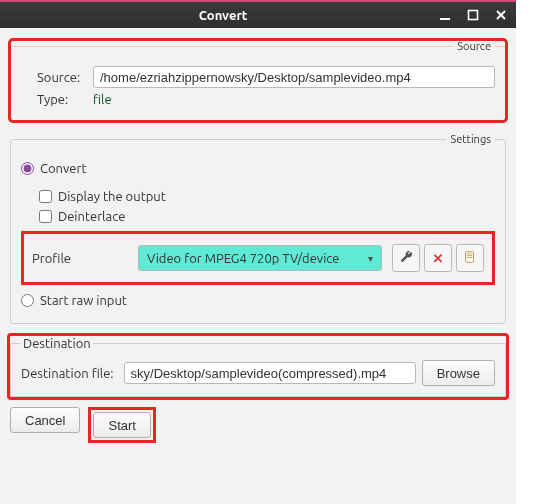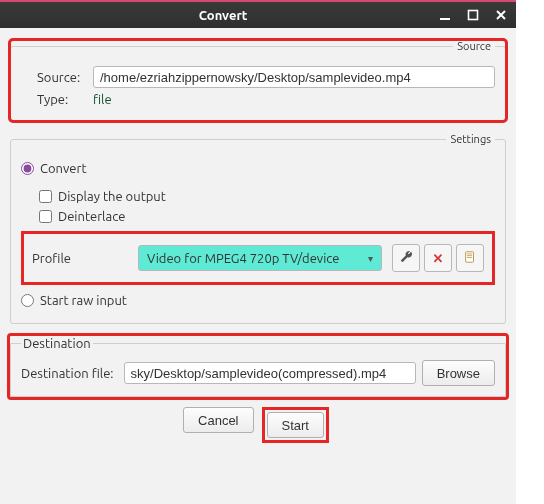--- a/index.html
+++ b/index.html
@@ -168,21 +168,21 @@
     padding: 0 14px;
     font-size: 13px;
     cursor: pointer;
     display: inline-flex;
     align-items: center;
     justify-content: center;
     color:#333;
   }
   .footer {
     display: flex;
-    justify-content: center;
+    justify-content: flex-start;
     gap: 8px;
     padding-right: 4px;
   }
   .start-box {
     border: 3px solid #e42626;
     padding: 2px;
   }
 </style>
 </head>
 <body>

